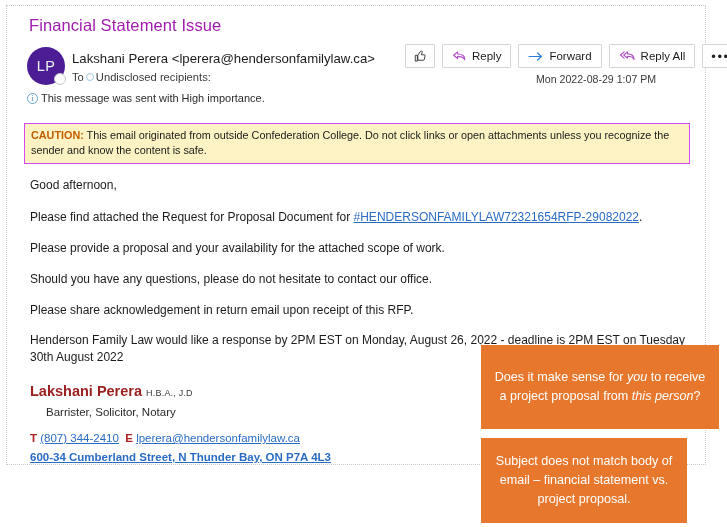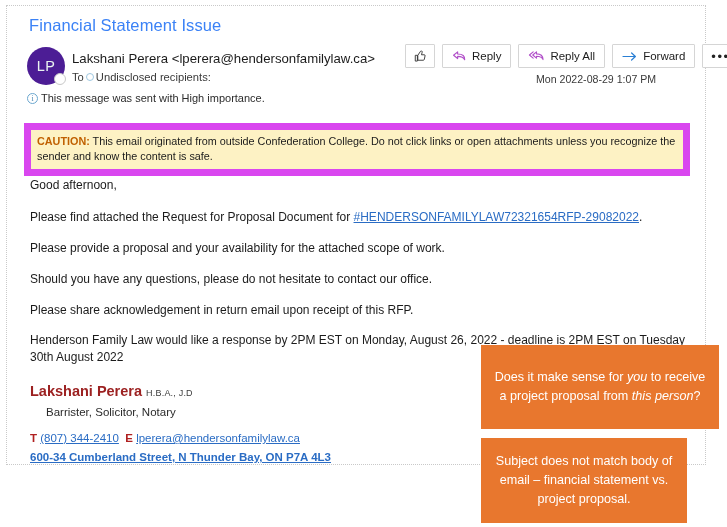--- a/index.html
+++ b/index.html
@@ -26,21 +26,21 @@
     background: #ffffff;
     box-sizing: border-box;
   }
 
   
   #subject {
     position: absolute;
     left: 22px;
     top: 10px;
     font-size: 16.5px;
-    color: #3b82f6;
+    color: #a21caf;
     letter-spacing: .1px;
   }
 
   
   #avatar {
     position: absolute;
     left: 20px;
     top: 41px;
     width: 38px;
     height: 38px;
@@ -155,21 +155,21 @@
   }
 
   
   #caution {
     position: absolute;
     left: 17px;
     top: 117px;
     width: 666px;
     box-sizing: border-box;
     background: #fdf2c4;
-    border: 7px solid #d946ef;
+    border: 1px solid #d946ef;
     padding: 4px 6px 5px 6px;
     font-size: 10.8px;
     line-height: 15px;
     color: #1b1b1b;
   }
   #caution b { color: #c06000; font-weight: bold; }
 
   
   .body-p {
     position: absolute;
@@ -312,37 +312,37 @@
       </span>
     </div>
     <div class="btn" id="btn-reply">
       <span>
         <svg width="15" height="13" viewBox="0 0 16 14">
           <path d="M6 2 L1.6 5.6 L6 9.2 V6.9 c4 0 6.4 1 7.6 3.6 C13.8 6.4 11.6 4.4 6 4.3 Z" fill="none" stroke="#b14fc9" stroke-width="1.2" stroke-linejoin="round"></path>
         </svg>
       </span>
       <span>Reply</span>
     </div>
+    <div class="btn" id="btn-forward">
+      <span>
+        <svg width="16" height="11" viewBox="0 0 16 11">
+          <path d="M1 5.5 H13.2 M9.6 2 L13.4 5.5 L9.6 9" fill="none" stroke="#2a7fd4" stroke-width="1.2" stroke-linecap="round" stroke-linejoin="round"></path>
+        </svg>
+      </span>
+      <span>Forward</span>
+    </div>
     <div class="btn" id="btn-reply-all">
       <span>
         <svg width="17" height="13" viewBox="0 0 18 14">
           <path d="M5.4 2 L1.4 5.4 L5.4 8.8" fill="none" stroke="#b14fc9" stroke-width="1.2" stroke-linejoin="round" stroke-linecap="round"></path>
           <path d="M9 2 L5 5.4 L9 8.8 V6.8 c3.8 0 6 1 7.1 3.5 C15.9 6.3 13.9 4.3 9 4.2 Z" fill="none" stroke="#b14fc9" stroke-width="1.2" stroke-linejoin="round"></path>
         </svg>
       </span>
       <span>Reply All</span>
     </div>
-    <div class="btn" id="btn-forward">
-      <span>
-        <svg width="16" height="11" viewBox="0 0 16 11">
-          <path d="M1 5.5 H13.2 M9.6 2 L13.4 5.5 L9.6 9" fill="none" stroke="#2a7fd4" stroke-width="1.2" stroke-linecap="round" stroke-linejoin="round"></path>
-        </svg>
-      </span>
-      <span>Forward</span>
-    </div>
     <div class="btn" id="btn-more">•••</div>
   </div>
 
   <div id="timestamp">Mon 2022-08-29 1:07 PM</div>
 
   <div id="caution">
     <b>CAUTION:</b><span> This email originated from outside Confederation College. Do not click links or open attachments unless you recognize the sender and know the content is safe.</span>
   </div>
 
   <div class="body-p" id="p-greeting">Good afternoon,</div>

